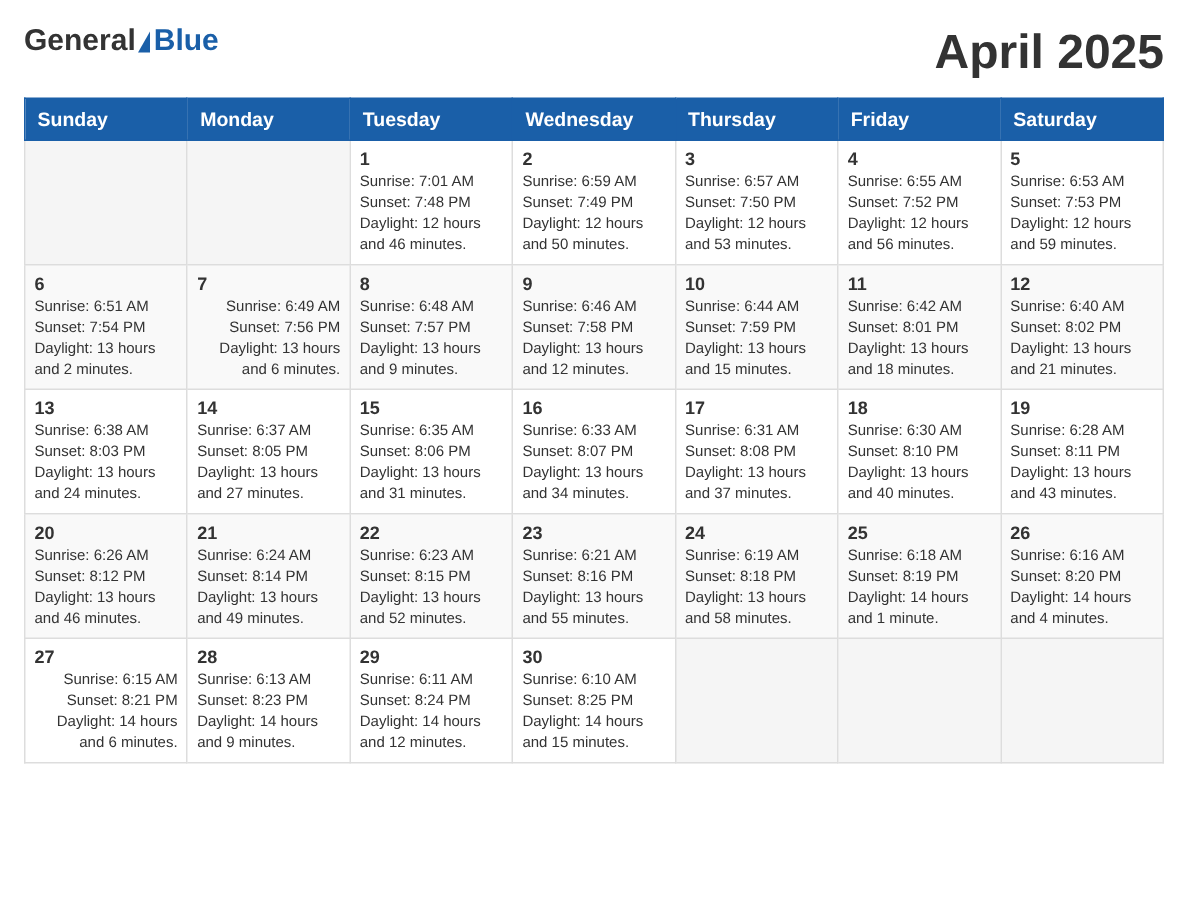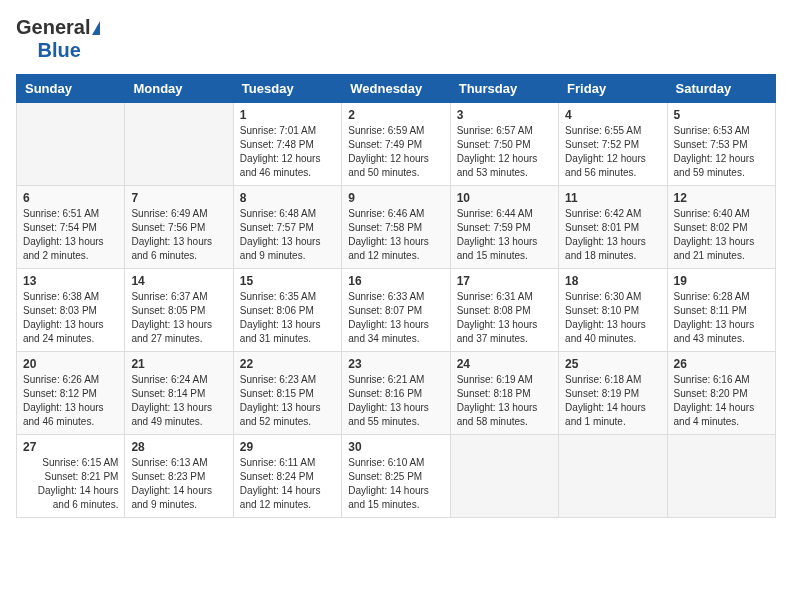--- a/index.html
+++ b/index.html
@@ -11,22 +11,22 @@
       padding: 16px;
     }
     .header-area {
       display: flex;
       justify-content: space-between;
       align-items: flex-start;
       margin-bottom: 12px;
     }
     .logo {
       display: flex;
-      flex-direction: column;
-      align-items: center;
+      flex-direction: row;
+      align-items: flex-end;
     }
     .logo-text {
       display: flex;
       align-items: center;
       font-size: 20px;
       font-weight: bold;
       color: #333;
     }
     .logo-general { color: #333; font-weight: bold; }
     .logo-blue { color: #1a5fa8; font-weight: bold; }
@@ -98,20 +98,21 @@
   <div class="logo">
     <div class="logo-text">
       <span class="logo-general">General</span>
       <span class="logo-triangle"></span>
     </div>
     <div style="margin-left:2px;">
       <span class="logo-blue" style="font-size:20px;font-weight:bold;">Blue</span>
     </div>
   </div>
   <div class="title-area">
+    <div class="month-title">April 2025</div>
   </div>
 </div>
 
 <table class="calendar-table">
   <thead>
     <tr>
     <th>Sunday</th>
         <th>Monday</th>
         <th>Tuesday</th>
         <th>Wednesday</th>
@@ -157,21 +158,21 @@
       </tr>
       <tr>
         <td>
           <span class="day-number">6</span>
           <div class="day-info" style="white-space: pre-line;">Sunrise: 6:51 AM
 Sunset: 7:54 PM
 Daylight: 13 hours and 2 minutes.</div>
         </td>
         <td>
           <span class="day-number">7</span>
-          <div class="day-info" style="white-space: pre-line;">Sunrise: 6:49 AM
+          <div class="day-info" style="white-space: pre-line; text-align: right;">Sunrise: 6:49 AM
 Sunset: 7:56 PM
 Daylight: 13 hours and 6 minutes.</div>
         </td>
         <td>
           <span class="day-number">8</span>
           <div class="day-info" style="white-space: pre-line;">Sunrise: 6:48 AM
 Sunset: 7:57 PM
 Daylight: 13 hours and 9 minutes.</div>
         </td>
         <td>

